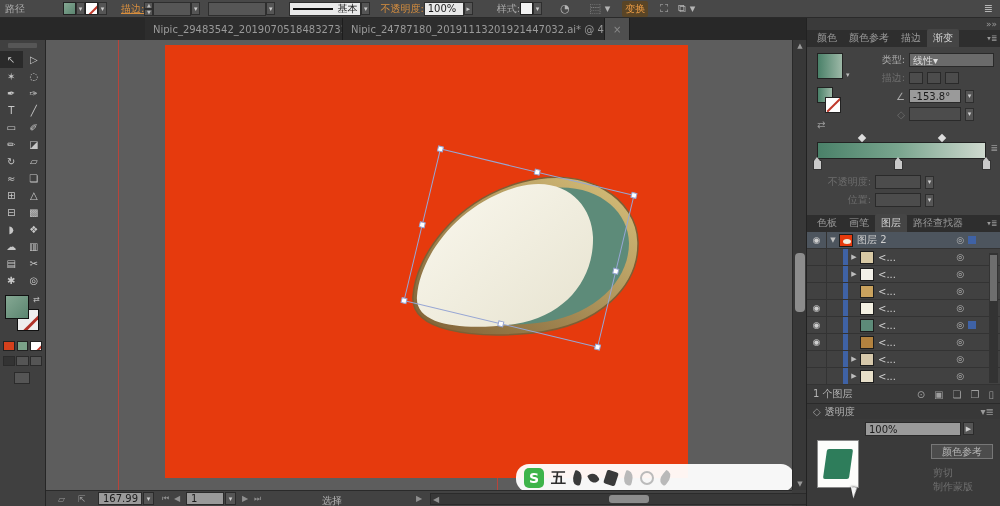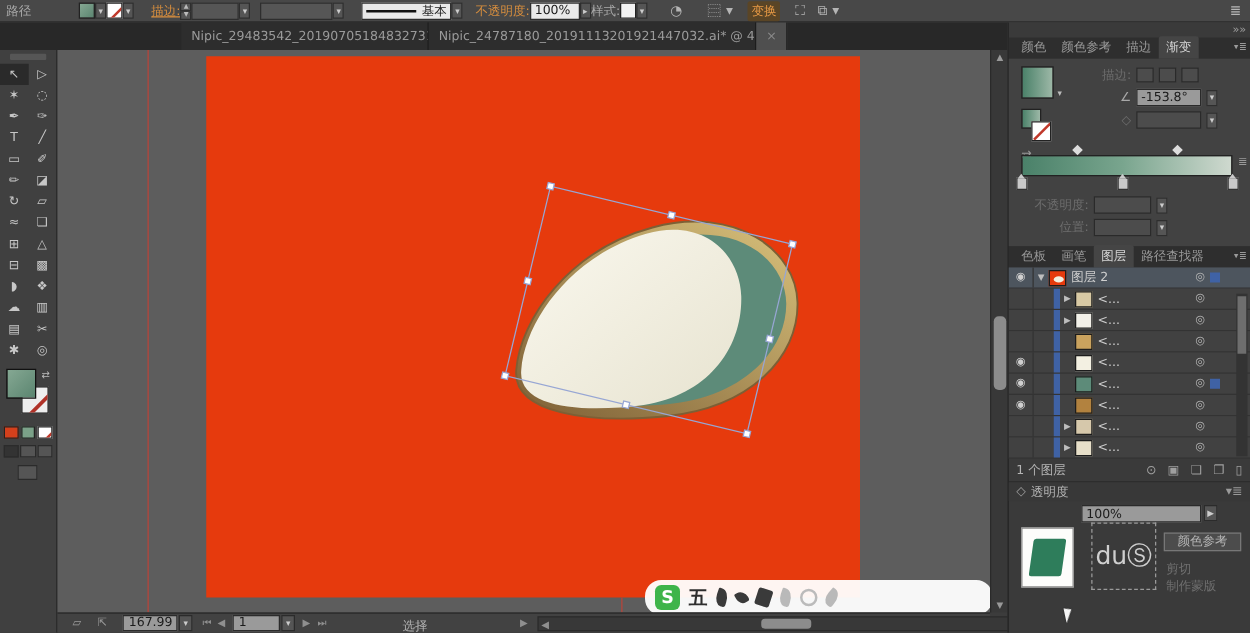--- a/index.html
+++ b/index.html
@@ -136,21 +136,21 @@
   <span class="field dis" style="width:58px;margin-left:8px"></span>
   <span class="caret">▾</span>
   <span class="field" style="width:72px;margin-left:14px;background:#e9e9e9">
     <i style="flex:1;height:2px;background:#111;margin-right:4px"></i>
     <span>基本</span>
   </span>
   <span class="caret">▾</span>
   <span class="cb-link" style="margin-left:10px">不透明度:</span>
   <span class="field" style="width:40px;background:#e9e9e9">100%</span>
   <span class="caret">▸</span>
-  <span class="cb-label" style="margin-left:0">样式:</span>
+  <span class="cb-label" style="margin-left:24px">样式:</span>
   <span class="swatch13" style="background:#f2f2f2"></span>
   <span class="caret">▾</span>
   <span class="cb-icon" style="margin-left:16px">◔</span>
   <span class="cb-icon" style="margin-left:16px">⿳</span>
   <span class="cb-icon">▾</span>
   <span class="cb-hl" style="margin-left:10px">变换</span>
   <span class="cb-icon" style="margin-left:10px">⛶</span>
   <span class="cb-icon" style="margin-left:6px">⧉</span>
   <span class="cb-icon">▾</span>
   <span class="cb-icon" style="margin-left:auto">≣</span>
@@ -308,20 +308,24 @@
     <div style="position:relative;padding:4px 0 2px 0;background:#424242">
       <div style="position:absolute;left:10px;top:6px">
         <span style="display:block;width:26px;height:26px;border:1px solid #222;background:linear-gradient(90deg,#4a8169,#9db8a7)"></span>
         <span style="position:absolute;left:29px;top:18px;color:#bbb;font-size:7px">▾</span>
         <span style="display:block;margin-top:8px;width:16px;height:16px;border:1px solid #222;background:linear-gradient(90deg,#4a8169,#9db8a7)"></span>
         <span class="none-swatch" style="display:block;width:16px;height:16px;margin:-6px 0 0 8px;border:1px solid #222;position:relative"></span>
         <span style="display:block;margin-top:6px;color:#9a9a9a">⇄</span>
       </div>
       <div style="margin-left:46px">
         <div class="prow">
+            <span class="plabel">类型:</span>
+          <span class="pfield"><span>线性</span><span style="margin-left:auto">▾</span></span>
+          </div>
+        <div class="prow">
             <span class="plabel dis">描边:</span>
           <span class="sq-btn"></span>
           <span class="sq-btn"></span>
           <span class="sq-btn"></span>
           </div>
         <div class="prow">
             <span class="plabel">∠</span>
           <span class="pfield lit" style="max-width:52px">-153.8°</span>
           <span class="caret">▾</span>
           </div>
@@ -457,21 +461,20 @@
     <div style="display:flex;align-items:center;height:15px;background:#383838;padding:0 6px">
       <span style="color:#9a9a9a">◇</span>
       <span style="margin-left:4px;color:#b5b5b5">透明度</span>
       <span style="margin-left:auto;color:#9a9a9a">▾≣</span>
     </div>
     <span class="pfield lit" style="position:absolute;left:58px;top:18px;width:96px">100%</span>
     <span class="sb-caret" style="left:156px;top:18px;position:absolute">▶</span>
     <div id="trans-thumb1">
         <i></i>
       </div>
-    <div id="trans-thumb2"><span>du</span>Ⓢ</div>
     <div id="make-mask">颜色参考</div>
     <span class="t-check" style="top:62px">剪切</span>
     <span class="t-check" style="top:76px">制作蒙版</span>
   </div>
 
 </div>
 
 <div id="cursor"></div>
 
 </body></html>

